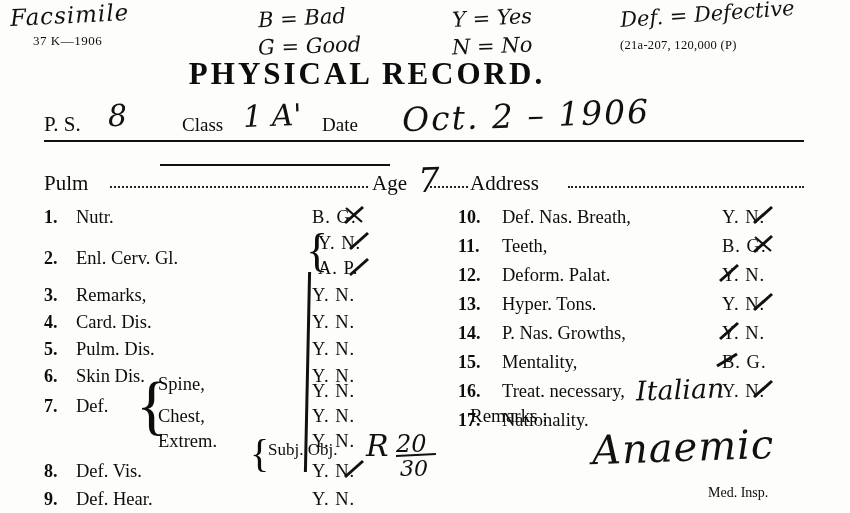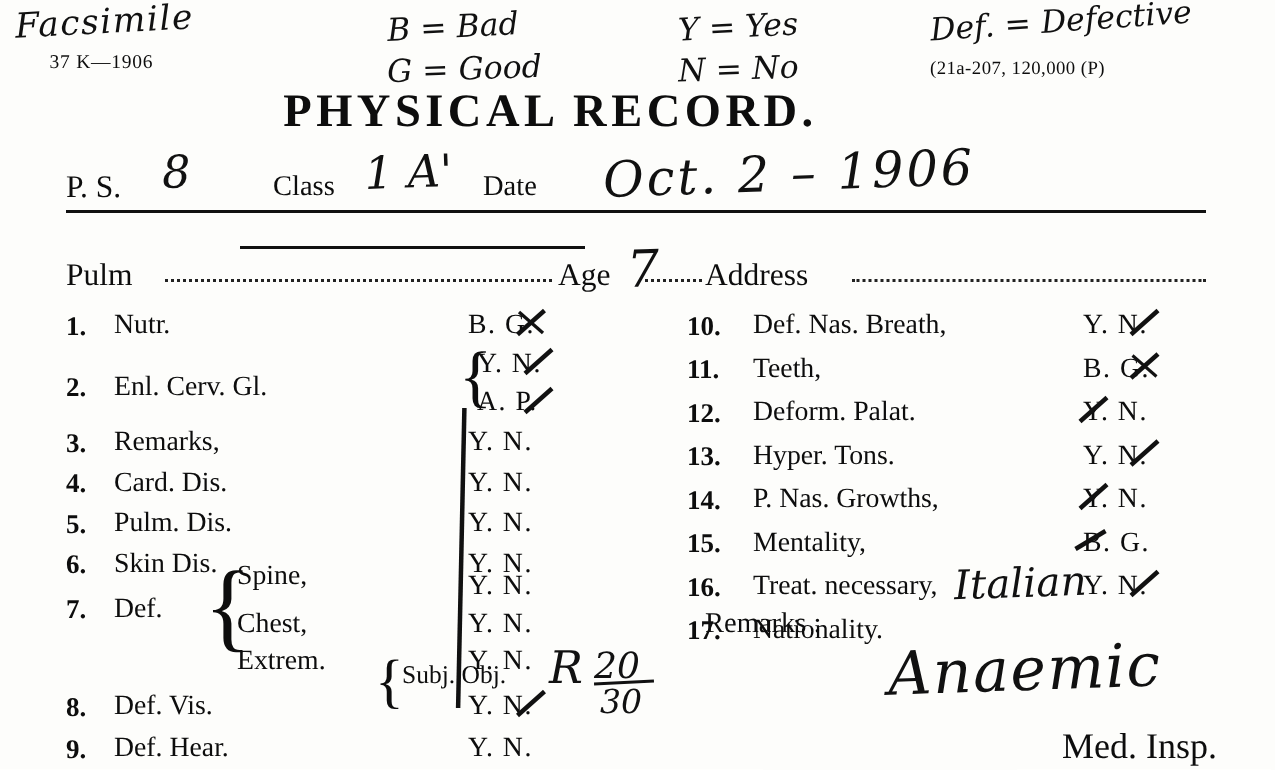--- a/index.html
+++ b/index.html
@@ -112,21 +112,21 @@
   #pen-stroke {
     left: 306px; top: 272px;
     width: 3px; height: 200px;
     background: #111;
     transform: rotate(1.2deg);
   }
   
   #remarks-label { left: 470px; top: 405px; font-size: 19px; }
   #nationality-value { left: 636px; top: 374px; font-size: 27px; }
   #signature { left: 592px; top: 424px; font-size: 40px; letter-spacing: 1px; }
-  #med-insp { left: 708px; top: 485px; font-size: 24px; }
+  #med-insp { left: 708px; top: 485px; font-size: 14px; }
   #vis-brace { left: 250px; top: 434px; }
   #vis-subj  { left: 268px; top: 440px; font-size: 17px; }
   #vis-r     { left: 366px; top: 428px; font-size: 30px; }
   #vis-frac-top { left: 396px; top: 430px; font-size: 24px; text-align: right; }
   #vis-frac-bot { left: 400px; top: 456px; font-size: 22px; }
   #vis-frac-line { left: 396px; top: 454px; width: 40px; border-bottom: 2px solid #111; transform: rotate(-3deg); }
   .defbrace {
     left: 136px; top: 372px;
     font-size: 66px;
     font-family: "Liberation Serif", serif;

